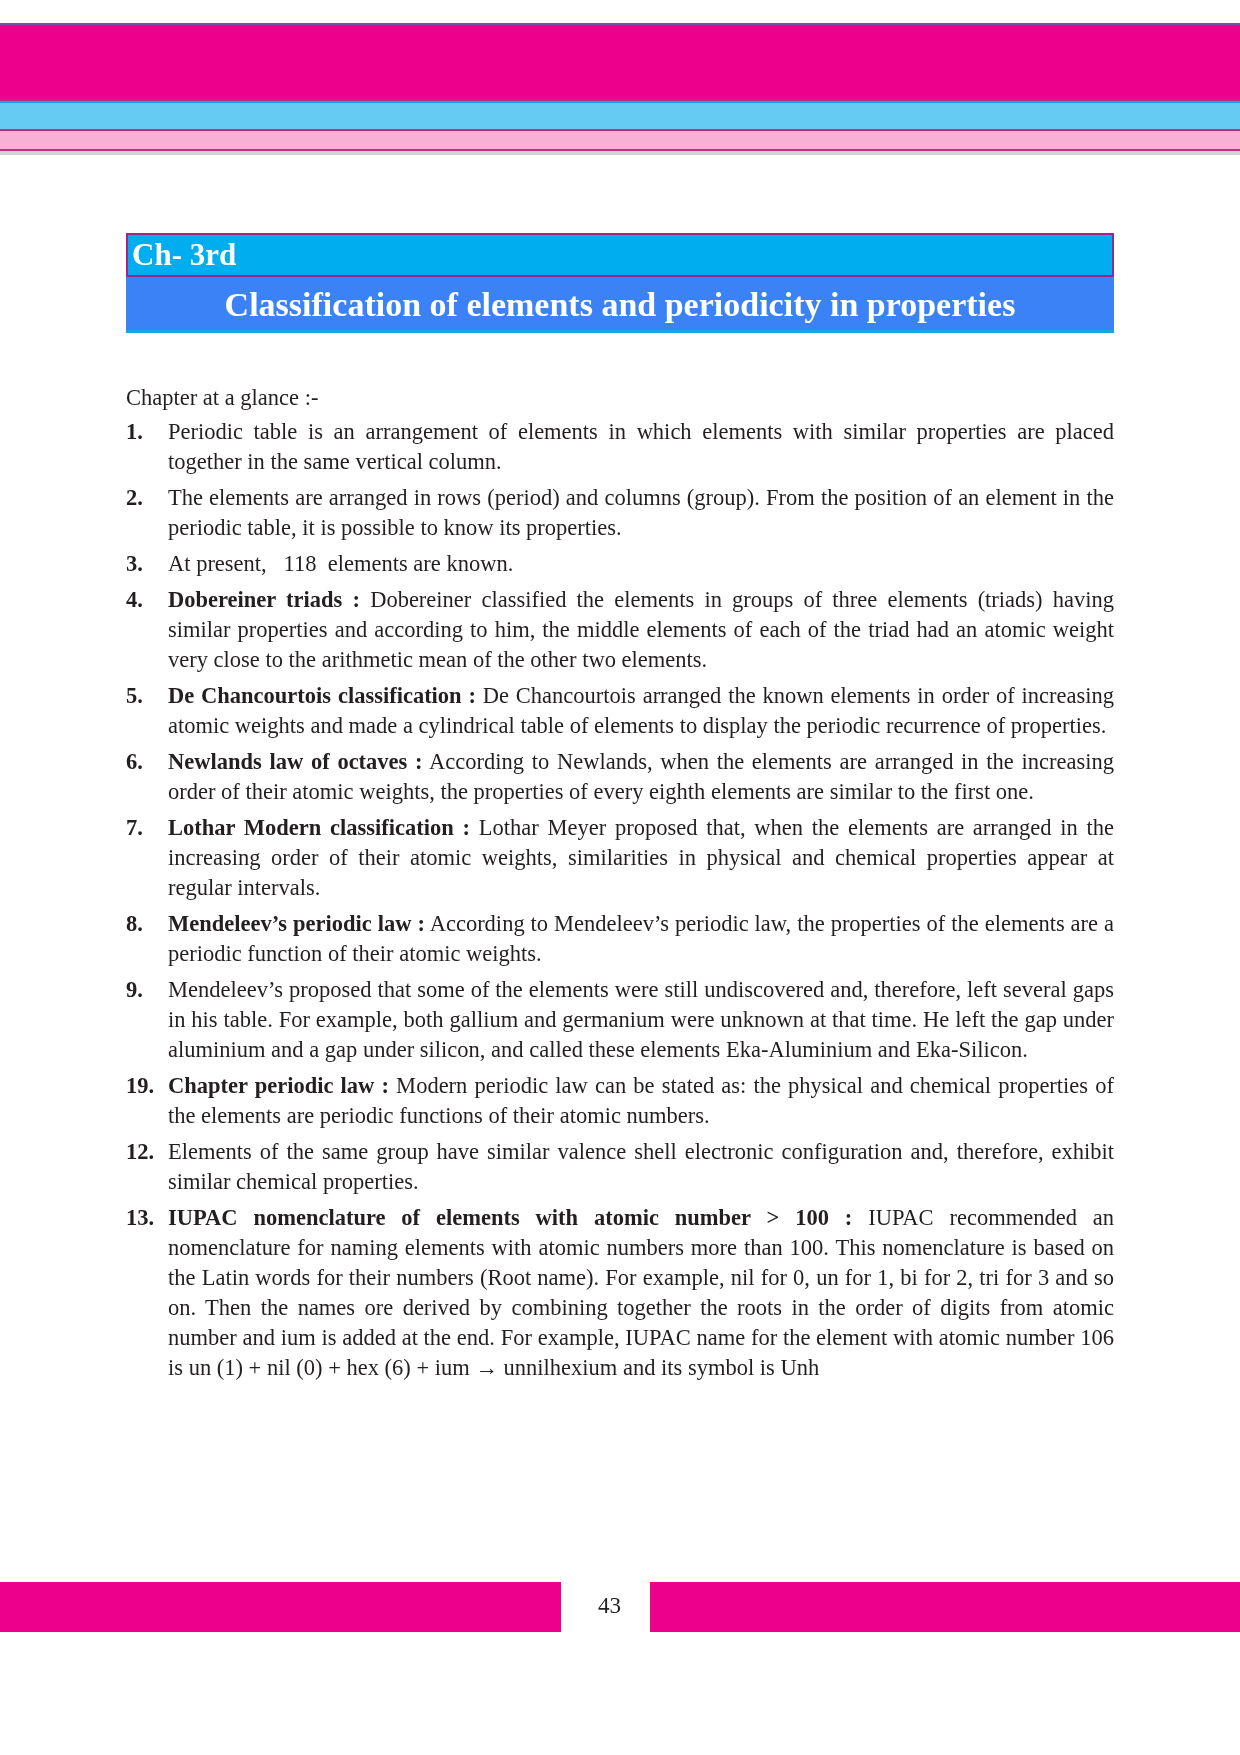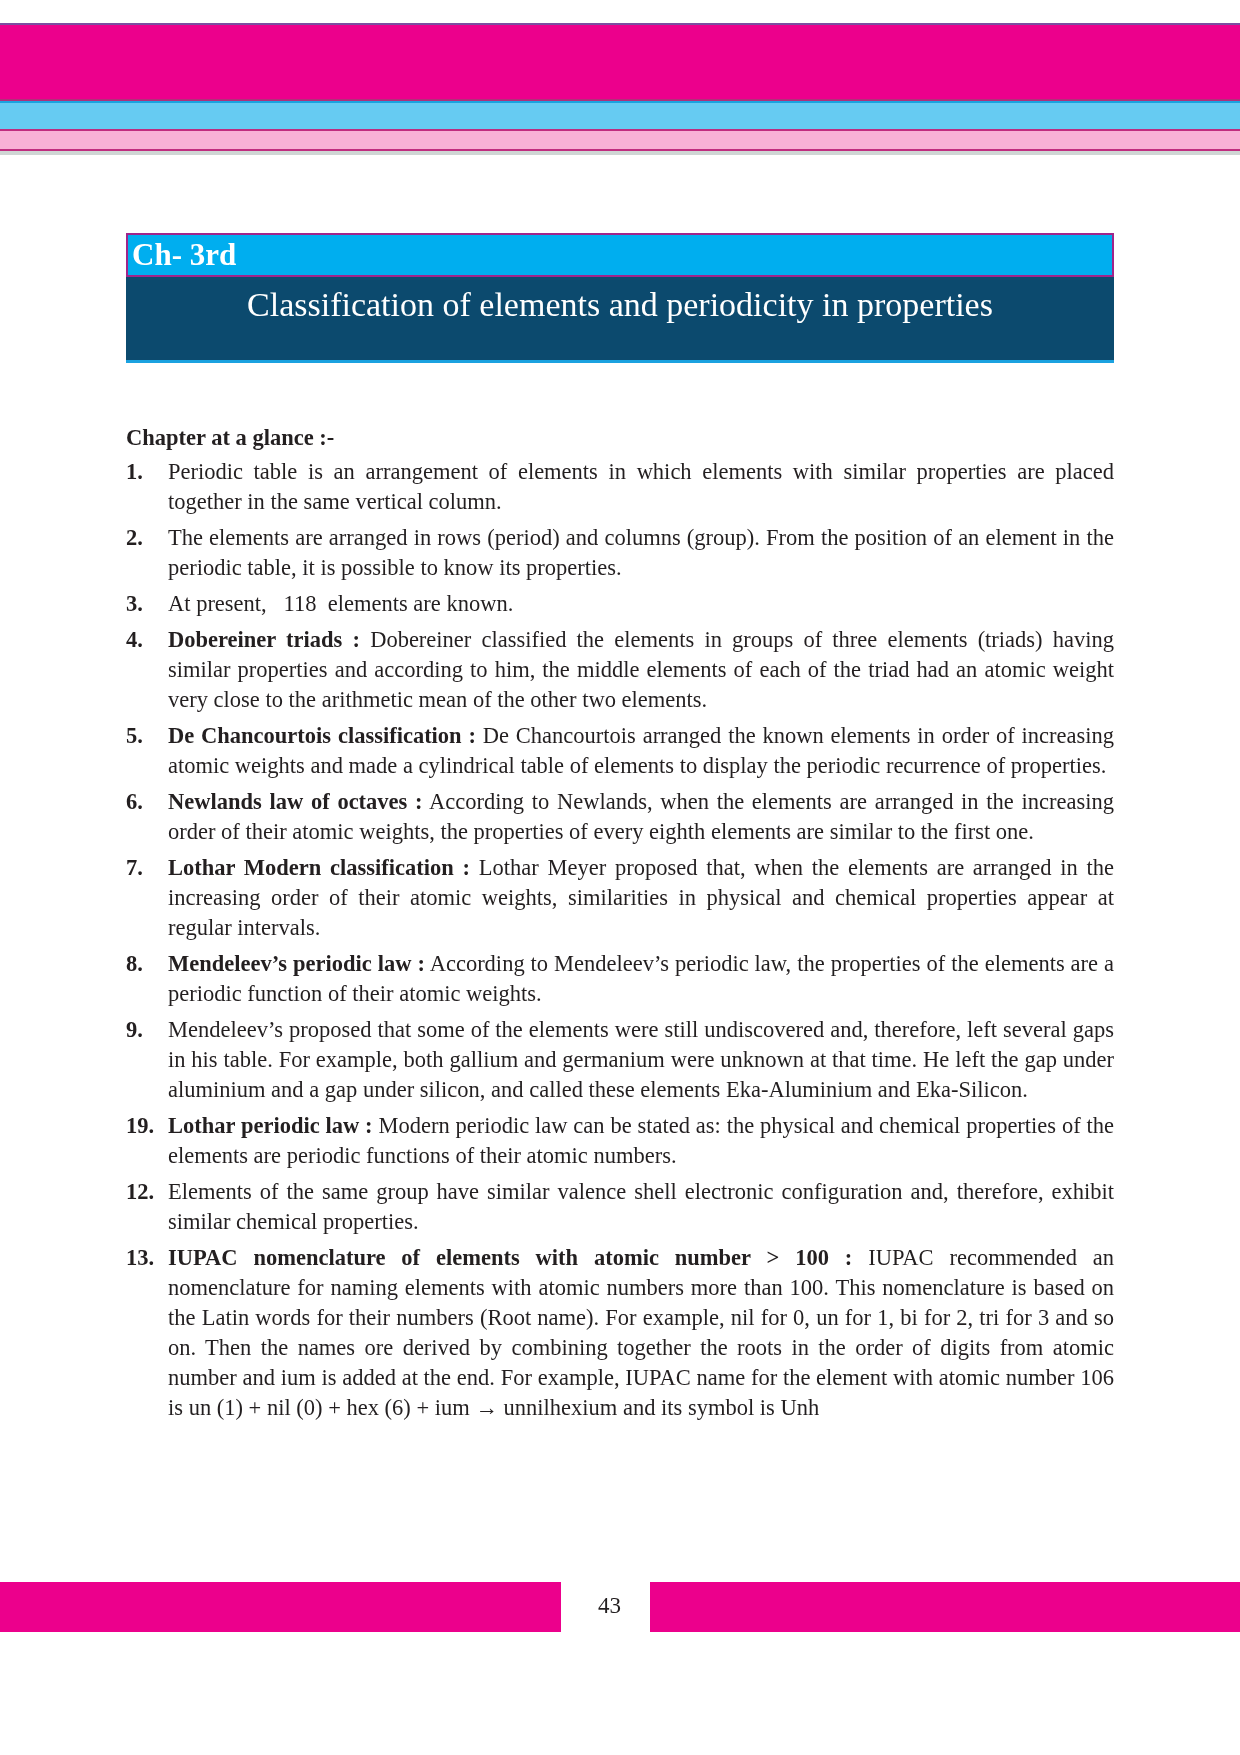--- a/index.html
+++ b/index.html
@@ -12,26 +12,26 @@
   .band-cyan { top: 101px; height: 28px; background: #66cbf2; border-top: 2px solid #1ba2e0; box-sizing: border-box; }
   .band-pink { top: 129px; height: 22px; background: #f8b0d6; border-top: 2px solid #c02c7f; border-bottom: 2px solid #c02c7f; box-sizing: border-box; }
   .band-grey { top: 151px; height: 4px; background: #cfd6d4; }
 
   .chapter-box { position: absolute; left: 126px; top: 233px; width: 988px; }
   .chapter-tag {
     background: #00aeef; border: 2px solid #a0248a; height: 44px; box-sizing: border-box;
     color: #fff; font-weight: bold; font-size: 31px; line-height: 40px; padding-left: 4px;
   }
   .chapter-title {
-    background: #0c4a6e; height: 86px; box-sizing: border-box; border-bottom: 3px solid #1ba2e0;
-    color: #fff; font-weight: normal; font-size: 34px; text-align: center; line-height: 56px;
+    background: #3b82f6; height: 56px; box-sizing: border-box; border-bottom: 3px solid #1ba2e0;
+    color: #fff; font-weight: bold; font-size: 34px; text-align: center; line-height: 56px;
   }
 
   .content { position: absolute; left: 126px; top: 383px; width: 988px; font-size: 22.5px; line-height: 30px; }
-  .glance { font-weight: bold; margin-bottom: 4px; margin-top: 40px; }
+  .glance { font-weight: normal; margin-bottom: 4px; }
   .item { display: flex; margin-bottom: 6px; text-align: justify; }
   .num { width: 42px; flex: none; font-weight: bold; }
   .txt { flex: 1; }
   .txt b { font-weight: bold; }
 
   .footer-left { position: absolute; left: 0; top: 1582px; width: 561px; height: 50px; background: #ec008c; }
   .footer-right { position: absolute; left: 650px; top: 1582px; width: 590px; height: 50px; background: #ec008c; }
   .page-num { position: absolute; left: 561px; width: 97px; top: 1590px; text-align: center; font-size: 23px; line-height: 32px; }
 </style>
 </head>
@@ -81,21 +81,21 @@
   <div class="item">
       <span class="num">8.</span>
       <span class="txt"><b>Mendeleev’s periodic law :</b><span> According to Mendeleev’s periodic law, the properties of the elements are a periodic function of their atomic weights.</span></span>
     </div>
   <div class="item">
       <span class="num">9.</span>
       <span class="txt"><b></b><span>Mendeleev’s proposed that some of the elements were still undiscovered and, therefore, left several gaps in his table. For example, both gallium and germanium were unknown at that time. He left the gap under aluminium and a gap under silicon, and called these elements Eka-Aluminium and Eka-Silicon.</span></span>
     </div>
   <div class="item">
       <span class="num">19.</span>
-      <span class="txt"><b>Lothar periodic law :</b><span> Modern periodic law can be stated as: the physical and chemical properties of the elements are periodic functions of their atomic numbers.</span></span>
+      <span class="txt"><b>Chapter periodic law :</b><span> Modern periodic law can be stated as: the physical and chemical properties of the elements are periodic functions of their atomic numbers.</span></span>
     </div>
   <div class="item">
       <span class="num">12.</span>
       <span class="txt"><b></b><span>Elements of the same group have similar valence shell electronic configuration and, therefore, exhibit similar chemical properties.</span></span>
     </div>
   <div class="item">
       <span class="num">13.</span>
       <span class="txt"><b>IUPAC nomenclature of elements with atomic number &gt; 100 :</b><span> IUPAC recommended an nomenclature for naming elements with atomic numbers more than 100. This nomenclature is based on the Latin words for their numbers (Root name). For example, nil for 0, un for 1, bi for 2, tri for 3 and so on. Then the names ore derived by combining together the roots in the order of digits from atomic number and ium is added at the end. For example, IUPAC name for the element with atomic number 106 is un (1) + nil (0) + hex (6) + ium → unnilhexium and its symbol is Unh</span></span>
     </div>
 </div>

